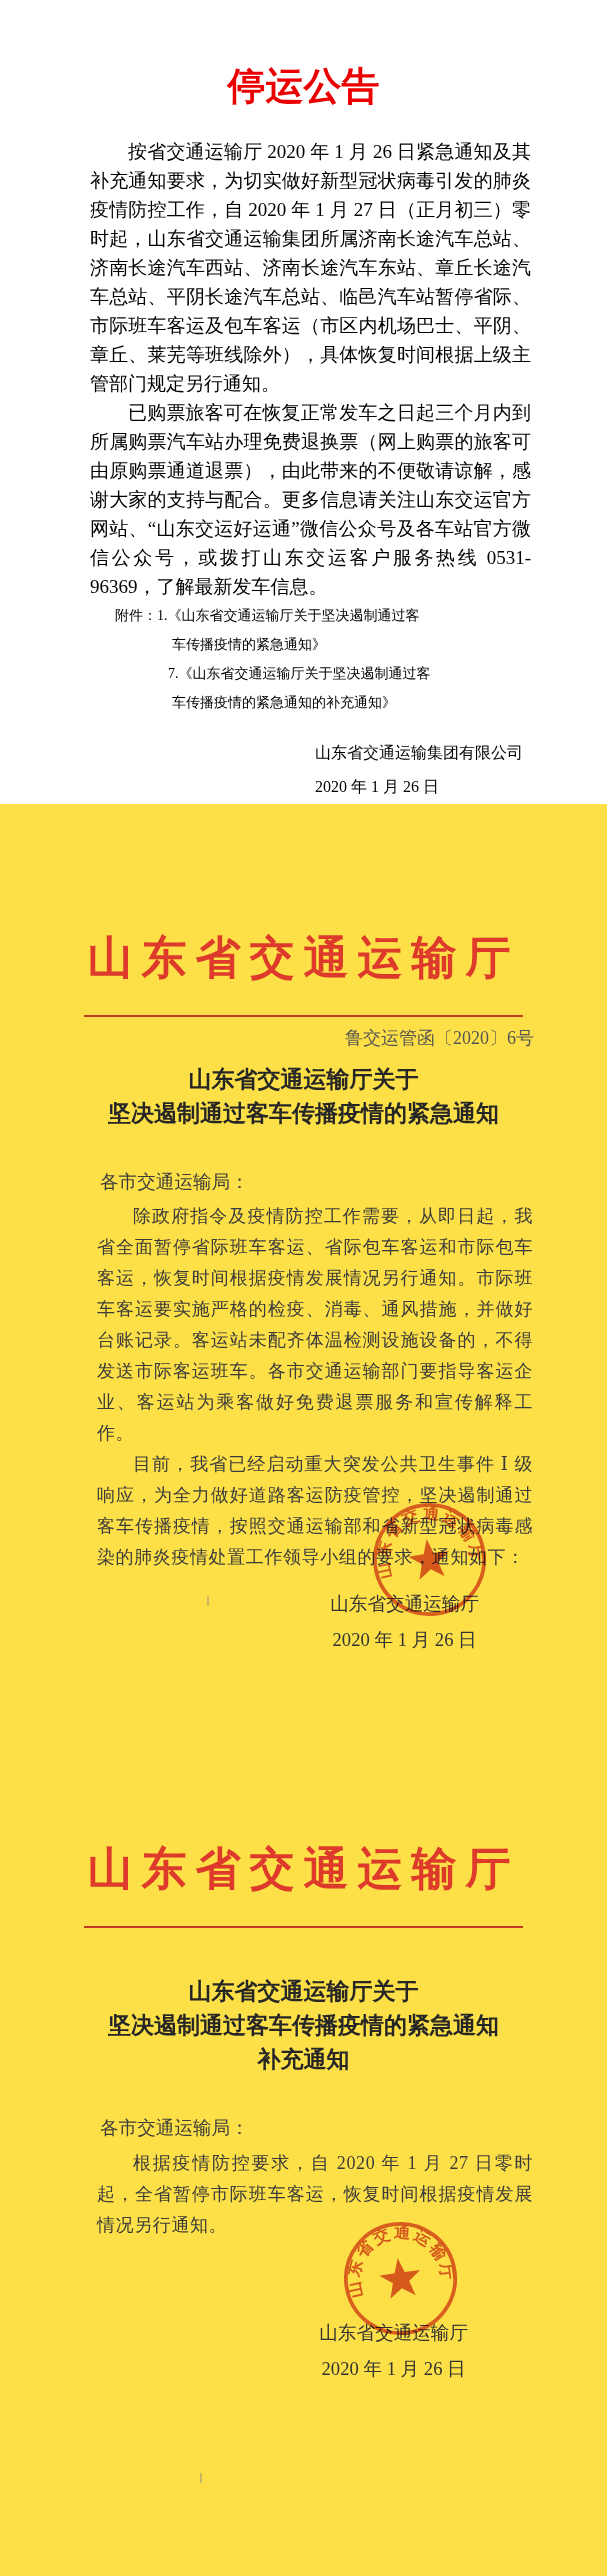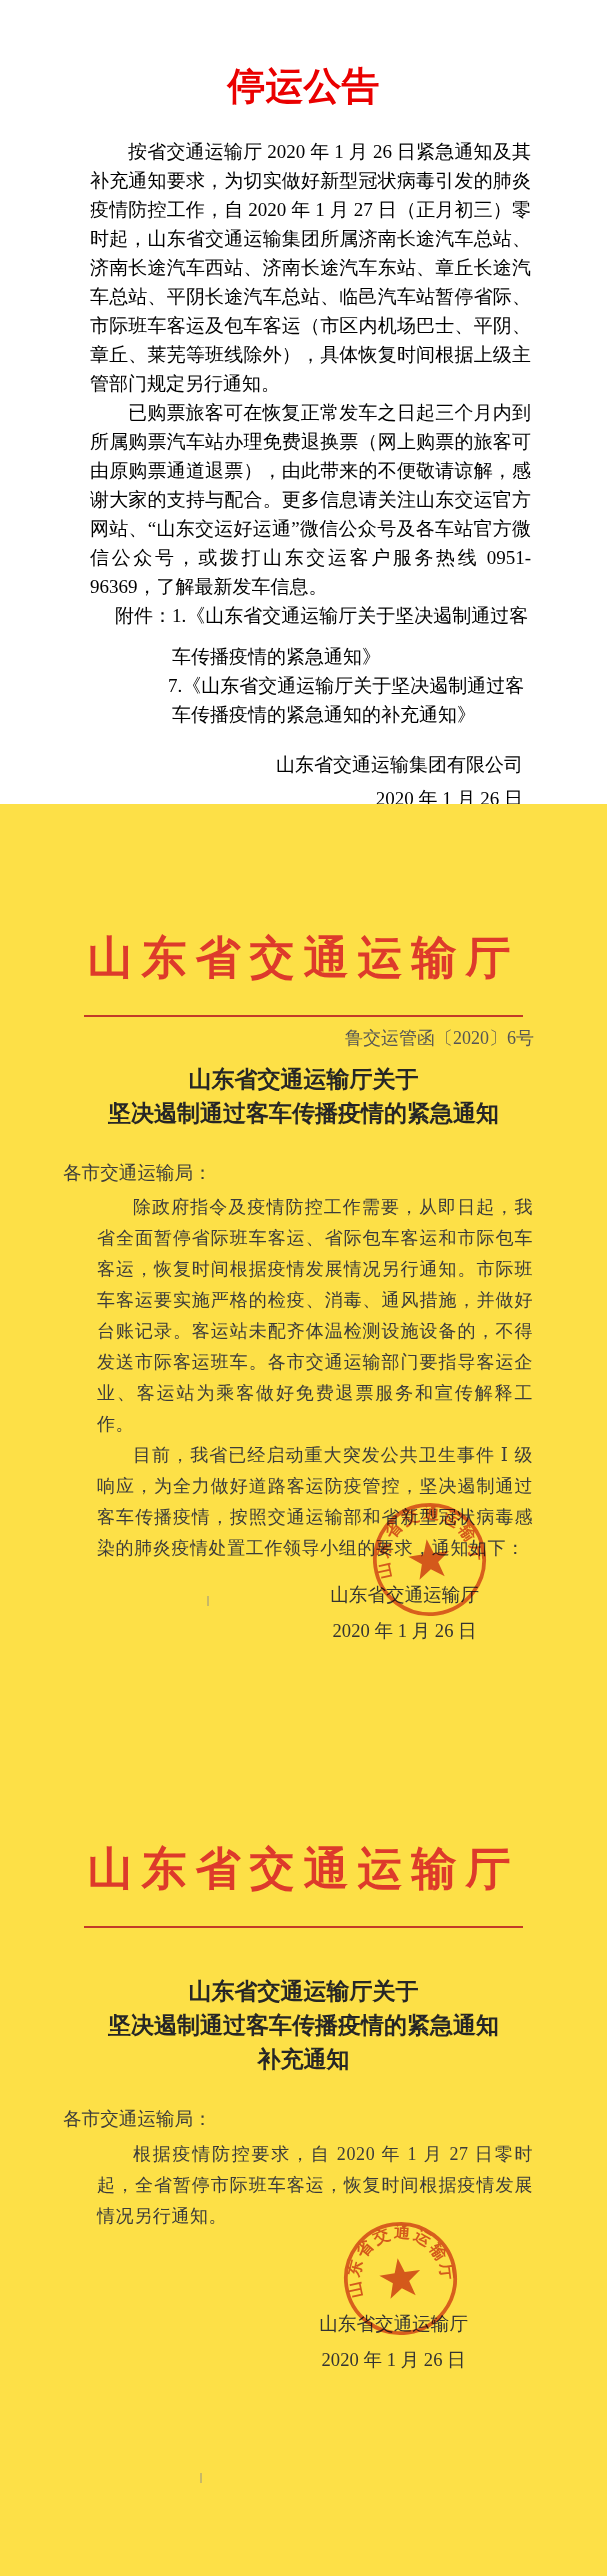--- a/index.html
+++ b/index.html
@@ -14,28 +14,28 @@
   .notice-title {
     margin-top:63px; text-align:center;
     font-size:38px; line-height:1.25; font-weight:bold;
     color:#ea0000;
   }
   .notice-body {
     margin-top:26px; padding:0 76px 0 90px;
     font-size:19px; line-height:29px; text-align:justify;
   }
   .notice-body p { text-indent:2em; }
-  .attachments { font-size:19px; line-height:29px; }
+  .attachments { font-size:14px; line-height:29px; }
   .att-l1 { padding-left:25px; }
-  .att-l2 { padding-left:82px;margin-top:12px; }
+  .att-l2 { padding-left:82px; }
   .att-l3 { padding-left:78px; }
   .att-l4 { padding-left:82px; }
   .sig-block {
     width:max-content; margin:21.4px 84px 0 auto;
-    text-align:right; font-size:19px; line-height:29px;
+    text-align:left; font-size:16px; line-height:29px;
   }
   .sig-date { margin-top:5.6px; }
 
   
   .scan { position:relative; background:#fde047; color:#3a3a3a; }
   .scan1 { height:938px; }
   .scan2 { height:834px; }
   .letterhead {
     text-align:center; font-weight:bold;
     font-size:45px; line-height:1.18; letter-spacing:9px;
@@ -46,21 +46,21 @@
   .red-rule { width:439px; height:2.2px; background:#c23b28; margin:30px auto 0; }
   .doc-number {
     margin-top:9px; padding-right:73px; text-align:right;
     font-size:18px; color:#555;
   }
   .doc-title {
     margin-top:12.4px; text-align:center;
     font-size:23px; font-weight:bold; line-height:34px; color:#262626;
   }
   .scan2 .doc-title { margin-top:47px; }
-  .salutation { margin-top:29px; padding-left:63px; font-size:18.6px; color:#3c3c3c; }
+  .salutation { margin-top:38px; padding-left:100px; font-size:18.6px; color:#3c3c3c; }
   .scan-body {
     margin-top:6.7px; padding:0 74px 0 97px;
     font-size:18px; line-height:31px; letter-spacing:0.6px;
     text-align:justify; color:#3b3b3b;
   }
   .scan-body p { text-indent:2em; }
   .sig-block-scan {
     width:max-content; text-align:center;
     font-size:18.6px; line-height:28px; color:#333; position:relative; z-index:1;
   }
@@ -86,21 +86,21 @@
   .mark-1 { left:207px; top:792px; }
   .mark-2 { left:200px; top:731px; }
 </style>
 </head>
 <body>
 
 <section class="notice">
   <h1 class="notice-title">停运公告</h1>
   <div class="notice-body">
     <p>按省交通运输厅 2020 年 1 月 26 日紧急通知及其补充通知要求，为切实做好新型冠状病毒引发的肺炎疫情防控工作，自 2020 年 1 月 27 日（正月初三）零时起，山东省交通运输集团所属济南长途汽车总站、济南长途汽车西站、济南长途汽车东站、章丘长途汽车总站、平阴长途汽车总站、临邑汽车站暂停省际、市际班车客运及包车客运（市区内机场巴士、平阴、章丘、莱芜等班线除外），具体恢复时间根据上级主管部门规定另行通知。</p>
-    <p>已购票旅客可在恢复正常发车之日起三个月内到所属购票汽车站办理免费退换票（网上购票的旅客可由原购票通道退票），由此带来的不便敬请谅解，感谢大家的支持与配合。更多信息请关注山东交运官方网站、“山东交运好运通”微信公众号及各车站官方微信公众号，或拨打山东交运客户服务热线 0951-96369，了解最新发车信息。</p>
+    <p>已购票旅客可在恢复正常发车之日起三个月内到所属购票汽车站办理免费退换票（网上购票的旅客可由原购票通道退票），由此带来的不便敬请谅解，感谢大家的支持与配合。更多信息请关注山东交运官方网站、“山东交运好运通”微信公众号及各车站官方微信公众号，或拨打山东交运客户服务热线 0531-96369，了解最新发车信息。</p>
     <div class="attachments">
       <div class="att-l1">附件：1.《山东省交通运输厅关于坚决遏制通过客</div>
       <div class="att-l2">车传播疫情的紧急通知》</div>
       <div class="att-l3">7.《山东省交通运输厅关于坚决遏制通过客</div>
       <div class="att-l4">车传播疫情的紧急通知的补充通知》</div>
     </div>
   </div>
   <div class="sig-block">
     <div>山东省交通运输集团有限公司</div>
     <div class="sig-date">2020 年 1 月 26 日</div>

